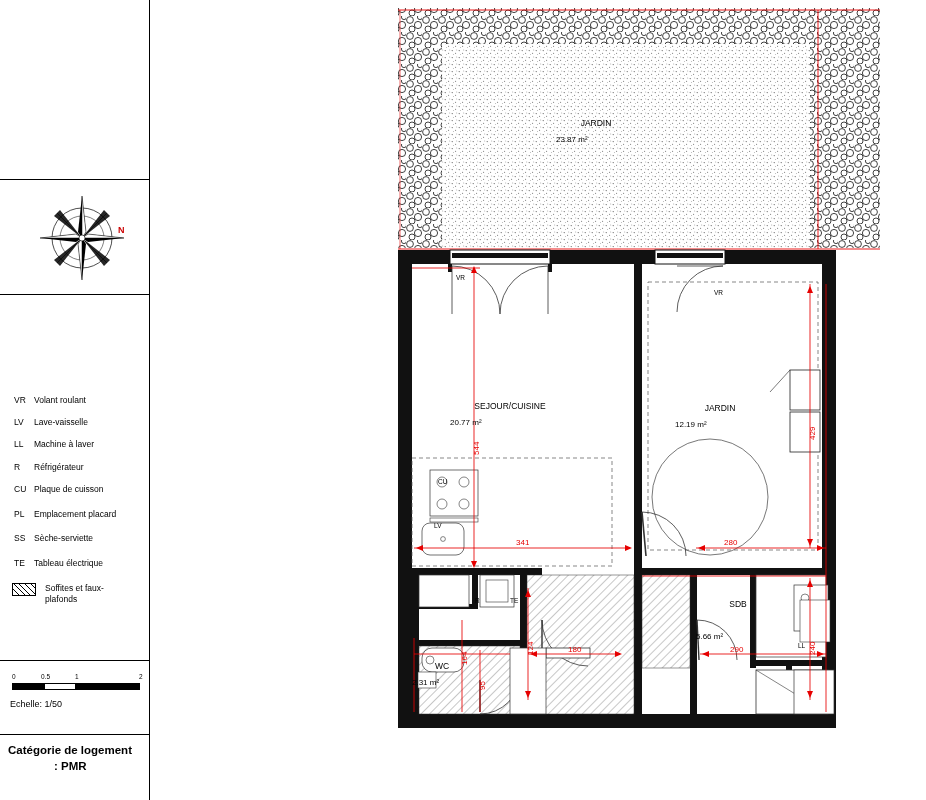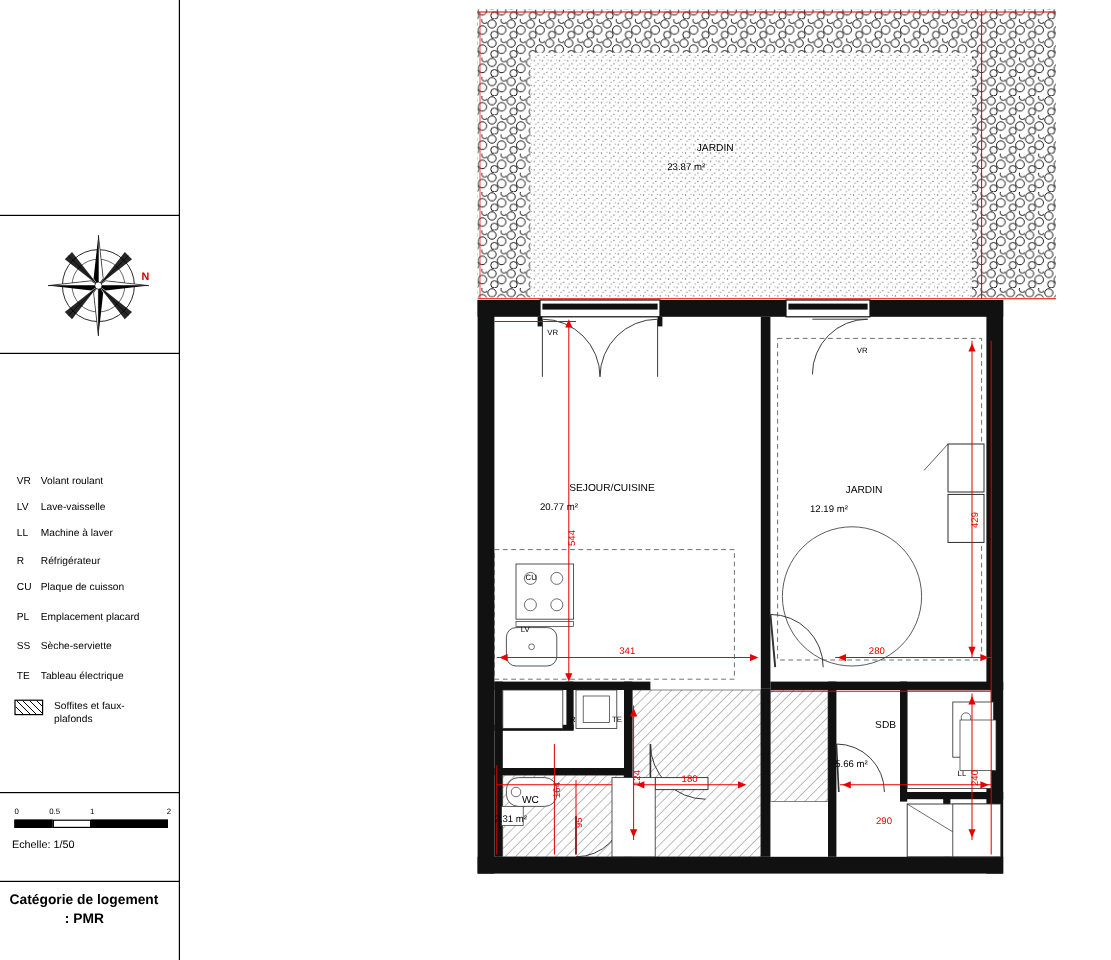--- a/index.html
+++ b/index.html
@@ -482,18 +482,18 @@
     <div class="lbl tag" style="left:360px; top:597px;">TE</div>
     <div class="lbl tag" style="left:648px; top:642px;">LL</div>
 
     <div class="lbl dim-red-v" style="left:322px; top:455px;">544</div>
     <div class="lbl dim-red-v" style="left:658px; top:440px;">429</div>
     <div class="lbl dim-red" style="left:366px; top:538px;">341</div>
     <div class="lbl dim-red" style="left:574px; top:538px;">280</div>
     <div class="lbl dim-red-v" style="left:376px; top:655px;">124</div>
     <div class="lbl dim-red" style="left:418px; top:645px;">180</div>
     <div class="lbl dim-red-v" style="left:658px; top:655px;">240</div>
-    <div class="lbl dim-red" style="left:580px; top:645px;margin-top:35px;">290</div>
+    <div class="lbl dim-red" style="left:580px; top:645px;">290</div>
     <div class="lbl dim-red-v" style="left:310px; top:665px;">164</div>
     <div class="lbl dim-red-v" style="left:328px; top:690px;">95</div>
   </div>
 
 </div>
 
 </body></html>

